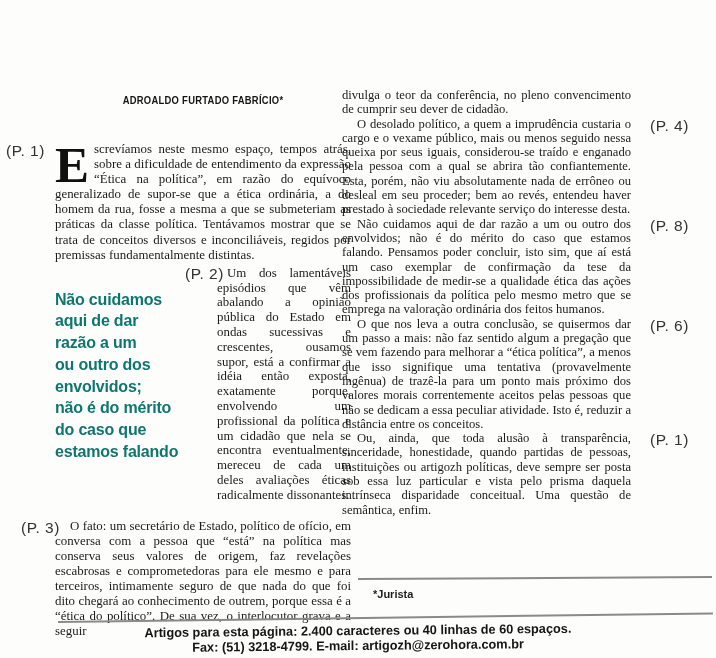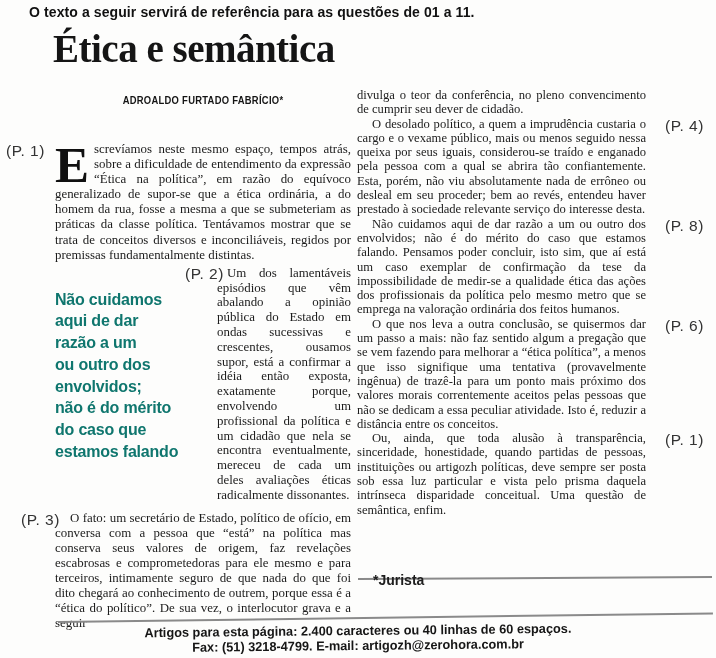--- a/index.html
+++ b/index.html
@@ -37,21 +37,21 @@
     font-weight:bold;font-size:10px;letter-spacing:0.3px;
     transform:scaleX(0.94);transform-origin:center;
     color:#141414;
   }
   
   .left-col{
     position:absolute;left:55px;top:142px;width:296px;
     font-size:12.9px;line-height:15.1px;text-align:justify;
   }
   .right-col{
-    position:absolute;left:357px;top:88px;width:289px;
+    position:absolute;left:342px;top:88px;width:289px;
     font-size:12.6px;line-height:14.3px;text-align:justify;
   }
   .para{position:relative;margin:0;}
   .indent{text-indent:15px;}
   .marker{
     position:absolute;top:1px;
     font-family:"Liberation Sans", sans-serif;
     font-size:15.5px;letter-spacing:0.5px;line-height:1;
     color:var(--marker);white-space:nowrap;
   }
@@ -78,41 +78,39 @@
   .p2col{
     flex:1;margin-left:28px;position:relative;
     line-height:14.8px;text-align:justify;text-indent:10px;
   }
   .p2col .marker{left:-42px;top:0;}
   
   .rule{position:absolute;background:var(--rule);height:2px;}
   .rule-jurista{left:358px;top:577px;width:354px;transform:rotate(-0.35deg);}
   .rule-footer{left:58px;top:621px;width:655px;transform:rotate(-0.75deg);transform-origin:left center;}
   .jurista{
-    position:absolute;left:373px;top:572px;
+    position:absolute;left:373px;top:588px;
     font-family:"Liberation Sans", sans-serif;
-    font-weight:bold;font-size:14px;color:#1e1e1e;
+    font-weight:bold;font-size:11px;color:#1e1e1e;
   }
   .footer{
     position:absolute;left:0;top:624px;width:716px;
     text-align:center;
     font-family:"Liberation Sans", sans-serif;
     font-weight:bold;font-size:13px;line-height:14.5px;
     transform:rotate(-0.6deg) scaleX(0.98);
     color:#161616;
   }
 </style>
 </head>
 <body>
 
 <div class="page">
 
-  <div class="instruction">O texto a seguir servirá de referência para as questões de 01 a 11.</div>
 
-  <div class="title">Ética e semântica</div>
 
   <div class="byline">ADROALDO FURTADO FABRÍCIO*</div>
 
   <div class="left-col">
 
     <p class="para">
       <span class="marker m-left">(P. 1)</span>
       <span class="dropcap">E</span><span>screvíamos neste mesmo espaço, tempos atrás, sobre a dificuldade de entendimento da expressão “Ética na política”, em razão do equívoco generalizado de supor-se que a ética ordinária, a do homem da rua, fosse a mesma a que se submeteriam as práticas da classe política. Tentávamos mostrar que se trata de conceitos diversos e inconciliáveis, regidos por premissas fundamentalmente distintas.</span>
     </p>
 
@@ -124,21 +122,21 @@
 envolvidos;
 não é do mérito
 do caso que
 estamos falando</div>
       <p class="para p2col">
         <span class="marker">(P. 2)</span>
         <span>Um dos lamentáveis episódios que vêm abalando a opinião pública do Estado em ondas sucessivas e crescentes, ousamos supor, está a confirmar a idéia então exposta, exatamente porque, envolvendo um profissional da política e um cidadão que nela se encontra eventualmente, mereceu de cada um deles avaliações éticas radicalmente dissonantes.</span>
       </p>
     </div>
 
-    <p class="para indent" style="margin-top:8px">
+    <p class="para indent" style="margin-top:16px">
       <span class="marker m-left">(P. 3)</span>
       <span>O fato: um secretário de Estado, político de ofício, em conversa com a pessoa que “está” na política mas conserva seus valores de origem, faz revelações escabrosas e comprometedoras para ele mesmo e para terceiros, intimamente seguro de que nada do que foi dito chegará ao conhecimento de outrem, porque essa é a “ética do político”. De sua vez, o interlocutor grava e a seguir</span>
     </p>
   </div>
 
   <div class="right-col">
 
     <p class="para">
       <span>divulga o teor da conferência, no pleno convencimento de cumprir seu dever de cidadão.</span>
     </p>

